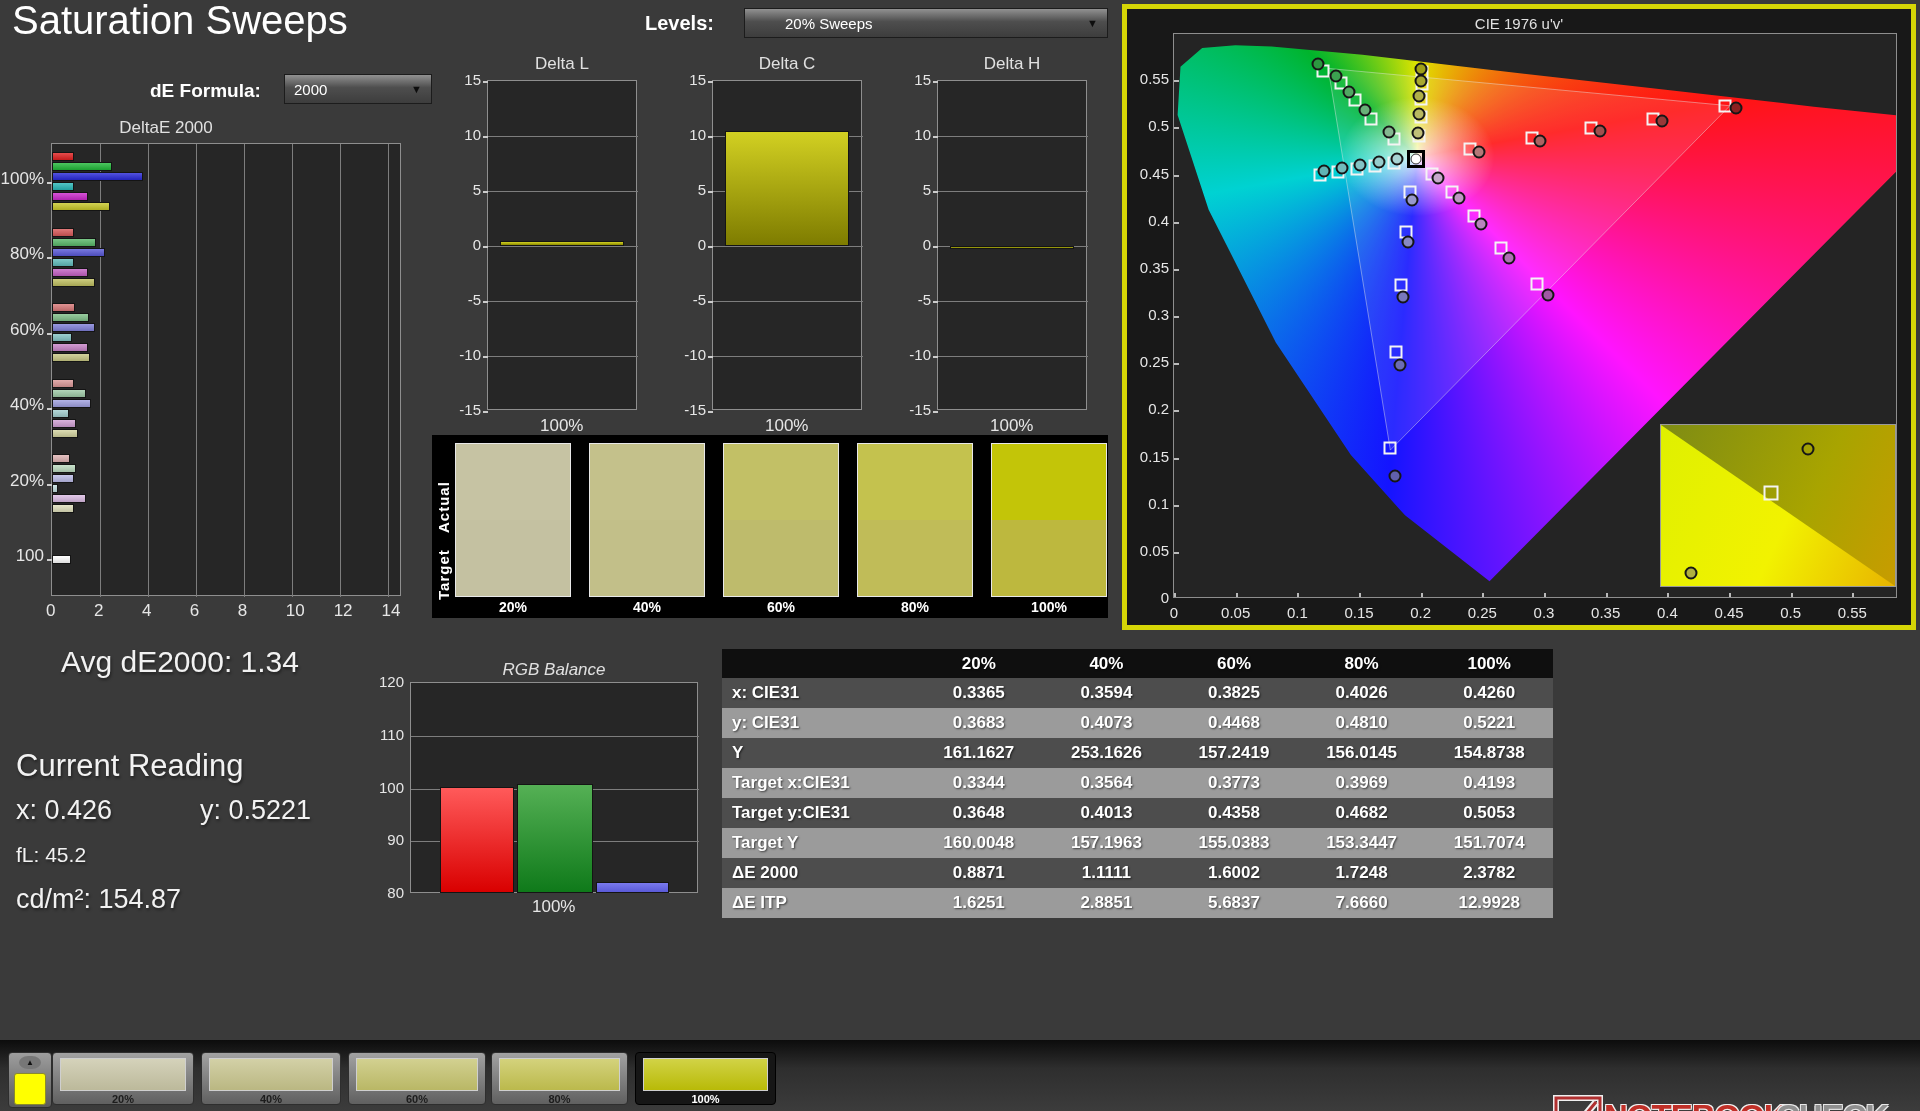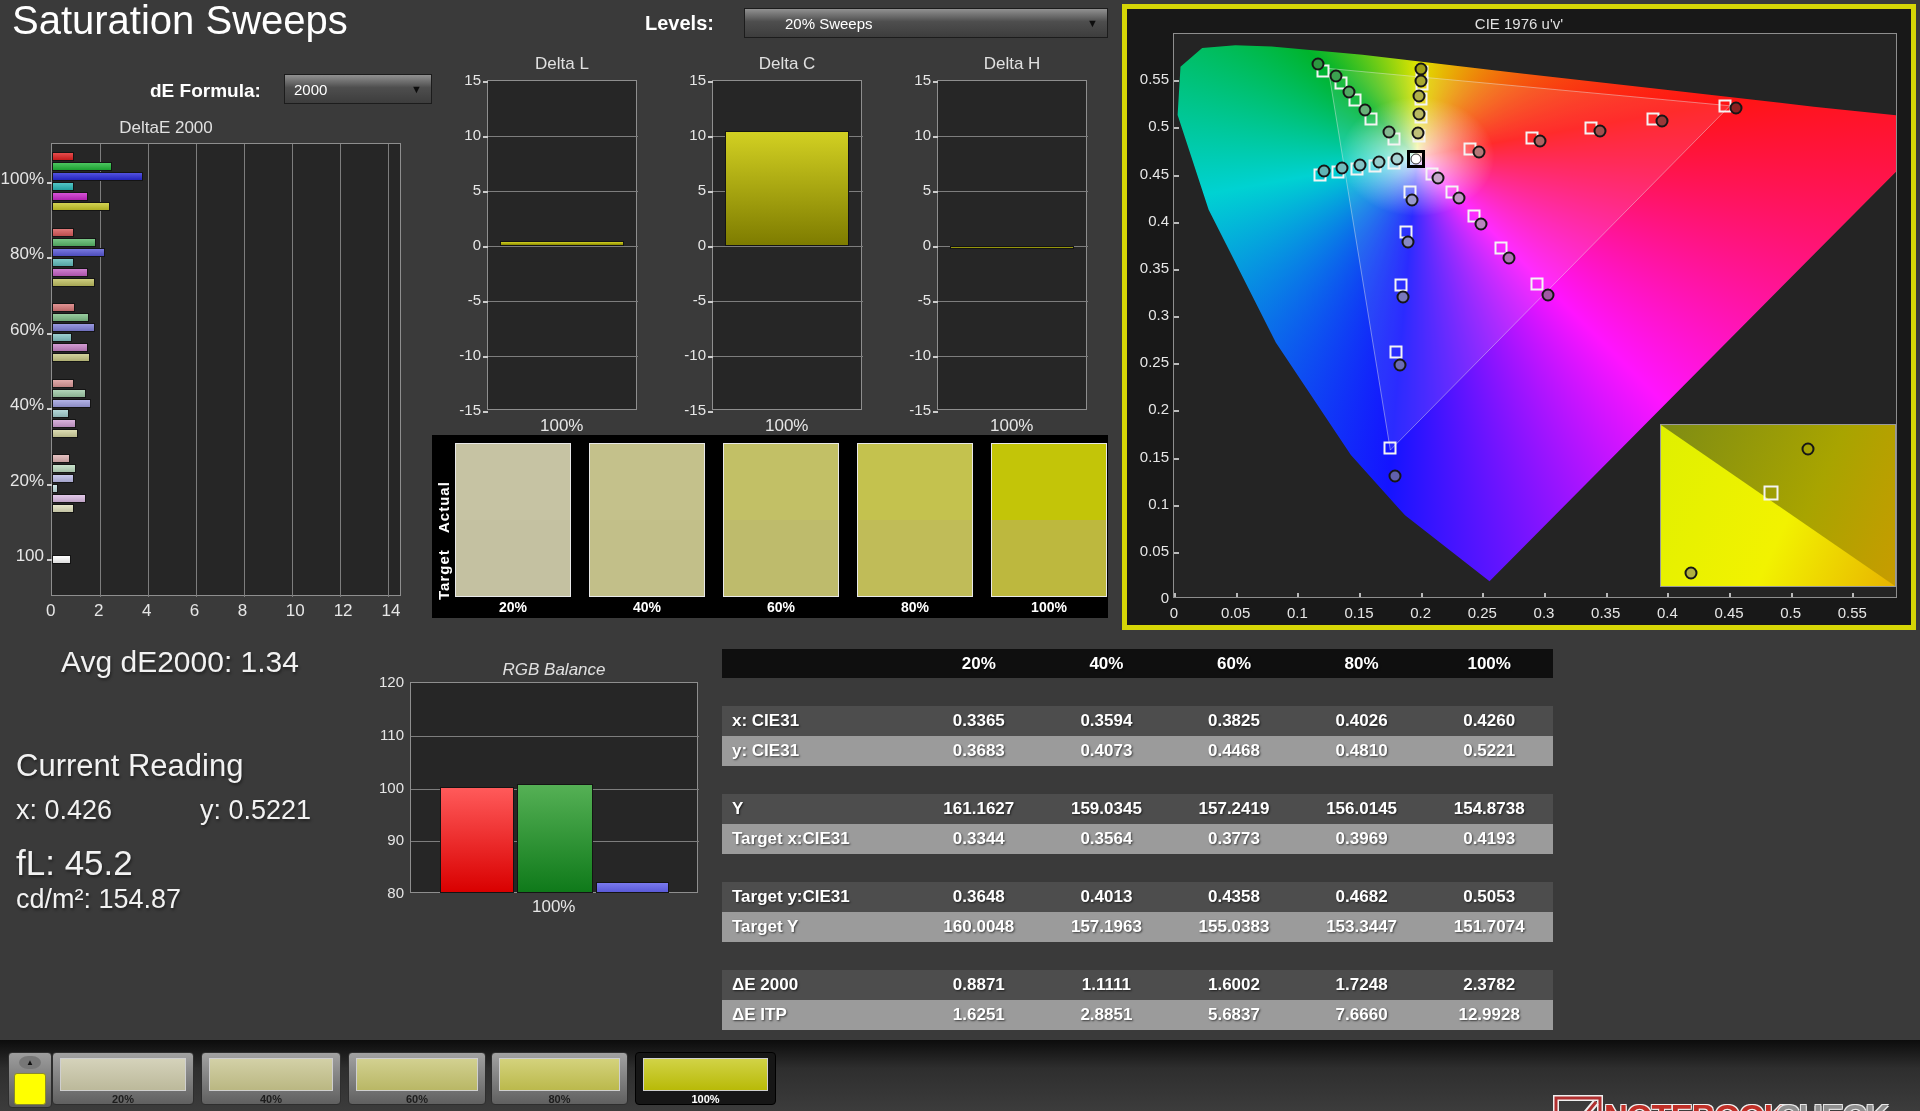--- a/index.html
+++ b/index.html
@@ -14,21 +14,21 @@
   .bar{position:absolute;box-sizing:border-box;border:1px solid #141414;}
   .dropdown{position:absolute;background:linear-gradient(#919191,#4e4e4e 45%,#3d3d3d);border:1px solid #1c1c1c;
             color:#fff;display:flex;align-items:center;padding:0 9px;font-size:15px;box-sizing:border-box;}
   .dd-arrow{margin-left:auto;font-size:11px;color:#0d0d0d;}
   .lbl-bold{position:absolute;font-weight:bold;color:#fff;white-space:nowrap;}
   .stat{position:absolute;color:#f2f2f2;white-space:nowrap;text-shadow:1px 2px 3px rgba(0,0,0,.45);}
   .tbl{position:absolute;display:grid;font-size:17px;font-weight:bold;text-shadow:1px 1px 2px rgba(0,0,0,.6);}
   .tbl .cell{height:30px;display:flex;align-items:center;justify-content:center;box-sizing:border-box;}
   .tbl .hcell{height:29px;background:#0f0f0f;}
   .tbl .lblc{justify-content:flex-start;padding-left:10px;}
-  .rowd{background:#4d4d4d;margin-top:28px;} .rowl{background:#9b9b9b;}
+  .rowd{background:#4d4d4d;} .rowl{background:#9b9b9b;}
   .swatch{position:absolute;border:1px solid #e8e8e8;box-sizing:border-box;}
   .vlabel{position:absolute;color:#fff;font-weight:bold;font-size:15px;writing-mode:vertical-rl;
           transform:rotate(180deg);letter-spacing:1px;}
   .pt-sq{position:absolute;width:13px;height:13px;border:2px solid #f4f4f4;box-sizing:border-box;
          transform:translate(-50%,-50%);}
   .pt-c{position:absolute;width:13px;height:13px;border-radius:50%;border:2px solid #161616;
         box-sizing:border-box;transform:translate(-50%,-50%);}
   .cie-horseshoe{position:absolute;inset:0;
      background:conic-gradient(from 0deg at 33.7% 21.8%,
        #e0e400 0deg,#ff1414 80deg,#ff14ff 135deg,#1414ff 185deg,#00d2d2 260deg,#00b42c 314deg,#e0e400 360deg);
@@ -231,21 +231,21 @@
         <div style="position: absolute; left: 0px; top: 0px; width: 100%; height: 50%; background: rgb(195, 197, 8);"></div>
         <div style="position: absolute; left: 0px; top: 50%; width: 100%; height: 50%; background: rgb(189, 184, 62);"></div>
       </div>
       <div style="position: absolute; left: 559px; top: 164px; width: 116px; text-align: center; font-size: 14px; font-weight: bold; color: rgb(255, 255, 255);">100%</div>
     </div>
 
   <div class="stat" style="left:20px;top:645px;width:320px;text-align:center;font-size:30px;">Avg dE2000: 1.34</div>
   <div class="stat" style="left:16px;top:748px;font-size:31px;">Current Reading</div>
   <div class="stat" style="left:16px;top:795px;font-size:27px;">x: 0.426</div>
   <div class="stat" style="left:200px;top:795px;font-size:27px;">y: 0.5221</div>
-  <div class="stat" style="left:16px;top:843px;font-size:35px;">fL: 45.2</div>
+  <div class="stat" style="left:16px;top:843px;font-size:21px;">fL: 45.2</div>
   <div class="stat" style="left:16px;top:884px;font-size:27px;">cd/m²: 154.87</div>
 
   <div id="rgbchart">
       <div class="ctitle" style="left: 554px; top: 660px; font-style: italic;">RGB Balance</div>
       <div class="plot" style="left: 410px; top: 682px; width: 288px; height: 211px;">
         <div class="gridh" style="left: 0px; top: 52.75px; width: 288px;"></div>
         <div class="gridh" style="left: 0px; top: 105.5px; width: 288px;"></div>
         <div class="gridh" style="left: 0px; top: 158.25px; width: 288px;"></div>
         <div class="bar" style="left: 29px; top: 104.445px; width: 74px; height: 105.555px; background: linear-gradient(rgb(255, 90, 90), rgb(217, 0, 0));"></div>
         <div class="bar" style="left: 106px; top: 100.752px; width: 76px; height: 109.248px; background: linear-gradient(rgb(85, 176, 85), rgb(15, 122, 26));"></div>
@@ -273,21 +273,21 @@
         <div class="cell rowd">0.4026</div>
         <div class="cell rowd">0.4260</div>
         <div class="cell lblc rowl">y: CIE31</div>
         <div class="cell rowl">0.3683</div>
         <div class="cell rowl">0.4073</div>
         <div class="cell rowl">0.4468</div>
         <div class="cell rowl">0.4810</div>
         <div class="cell rowl">0.5221</div>
         <div class="cell lblc rowd">Y</div>
         <div class="cell rowd">161.1627</div>
-        <div class="cell rowd">159.0345</div>
+        <div class="cell rowd">253.1626</div>
         <div class="cell rowd">157.2419</div>
         <div class="cell rowd">156.0145</div>
         <div class="cell rowd">154.8738</div>
         <div class="cell lblc rowl">Target x:CIE31</div>
         <div class="cell rowl">0.3344</div>
         <div class="cell rowl">0.3564</div>
         <div class="cell rowl">0.3773</div>
         <div class="cell rowl">0.3969</div>
         <div class="cell rowl">0.4193</div>
         <div class="cell lblc rowd">Target y:CIE31</div>

